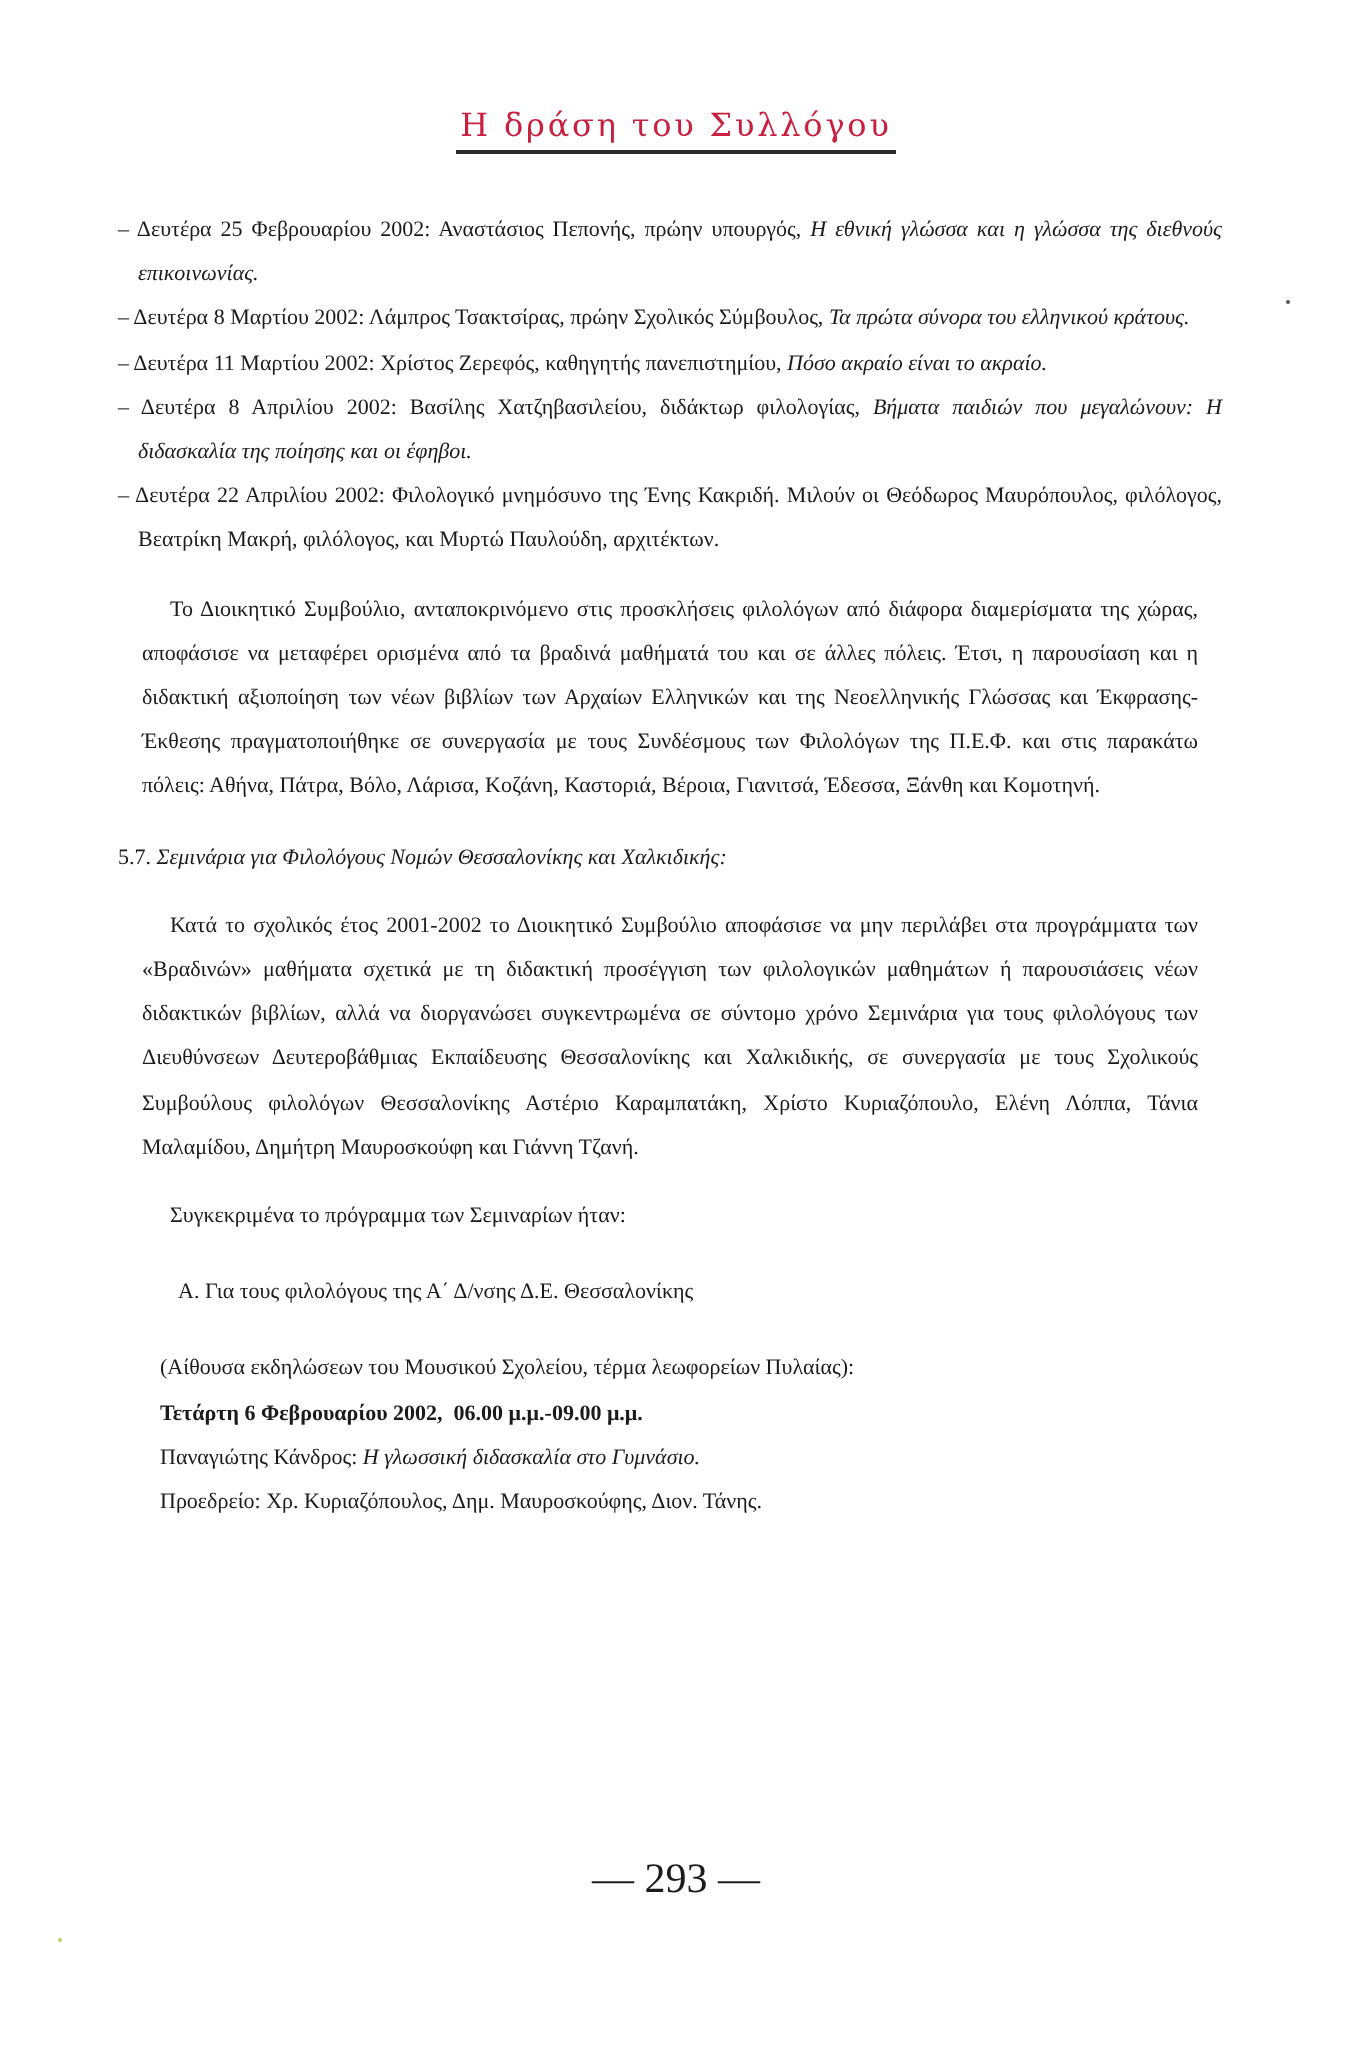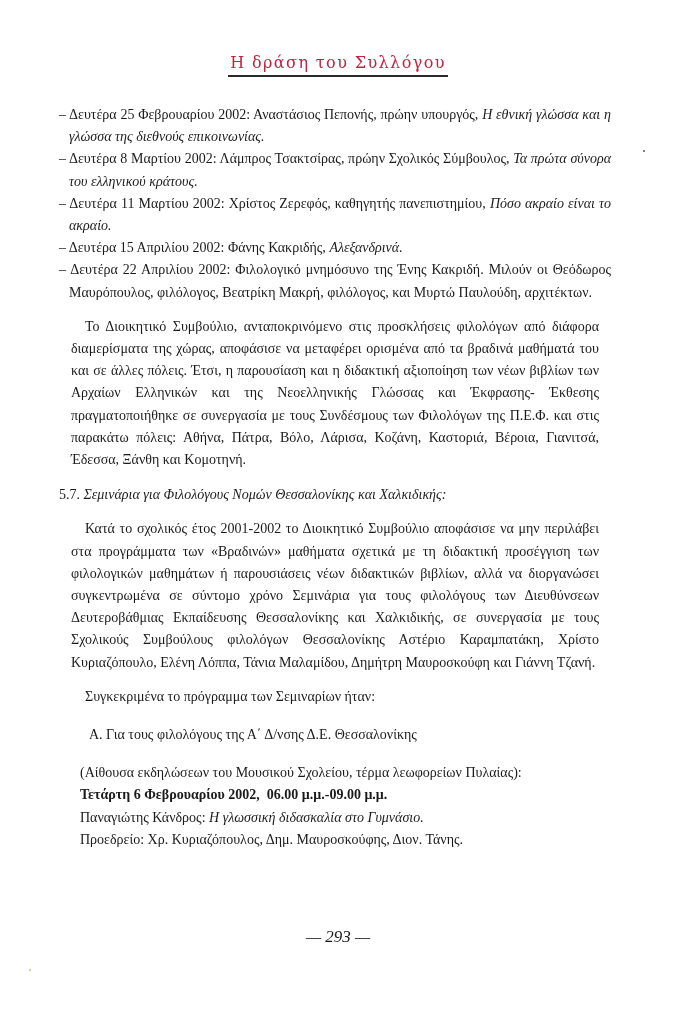--- a/index.html
+++ b/index.html
@@ -11,51 +11,51 @@
     .running-head {
       position: absolute; left: 0; right: 0; top: 40px; text-align: center;
     }
     .running-head span {
       display: inline-block; font-family: "DejaVu Serif", serif; font-size: 16px;
       letter-spacing: 1.4px; color: #c8203f; padding: 0 2px 1px 2px;
       border-bottom: 2px solid #2a2a2a; line-height: 22px;
     }
     .content {
       position: absolute; left: 59px; top: 92px; width: 552px;
-      font-size: 14px; line-height: 22.2px; text-align: justify;
+      font-size: 11px; line-height: 22.2px; text-align: justify;
     }
     .entry { padding-left: 10px; text-indent: -10px; margin: 0; }
     .para { margin: 12px; text-indent: 14px; }
     .para.noindent { text-indent: 0; }
     .section-head { margin: 13px 0 0 0; }
     .indent1 { padding-left: 14px; margin: 16px; }
     .indent2 { padding-left: 21px; margin: 0; }
     i { font-style: italic; }
     .page-number {
       position: absolute; left: 0; right: 0; top: 915px; text-align: center;
-      font-size: 17px; font-style: italic;
+      font-size: 21px; 
     }
     .speck { position: absolute; width: 2px; height: 2px; border-radius: 1px; }
   </style>
 </head>
 <body>
 
 <div class="page">
 
   <div class="running-head">
     <span>Η δράση του Συλλόγου</span>
   </div>
 
   <div class="content">
 
     <div>
       <p class="entry"><span>– Δευτέρα 25 Φεβρουαρίου 2002: Αναστάσιος Πεπονής, πρώην υπουργός, </span><i>Η εθνική γλώσσα και η γλώσσα της διεθνούς επικοινωνίας.</i><span></span></p>
       <p class="entry"><span>– Δευτέρα 8 Μαρτίου 2002: Λάμπρος Τσακτσίρας, πρώην Σχολικός Σύμβουλος, </span><i>Τα πρώτα σύνορα του ελληνικού κράτους.</i><span></span></p>
       <p class="entry"><span>– Δευτέρα 11 Μαρτίου 2002: Χρίστος Ζερεφός, καθηγητής πανεπιστημίου, </span><i>Πόσο ακραίο είναι το ακραίο.</i><span></span></p>
-      <p class="entry"><span>– Δευτέρα 15 Απριλίου 2002: Φάνης Κακριδής, </span><i>Αλεξανδρινά.</i><span></span></p>
+      <p class="entry"><span>– Δευτέρα 8 Απριλίου 2002: Βασίλης Χατζηβασιλείου, διδάκτωρ φιλολογίας, </span><i>Βήματα παιδιών που μεγαλώνουν: Η διδασκαλία της ποίησης και οι έφηβοι.</i><span></span></p>
       <p class="entry"><span>– Δευτέρα 22 Απριλίου 2002: Φιλολογικό μνημόσυνο της Ένης Κακριδή. Μιλούν οι Θεόδωρος Μαυρόπουλος, φιλόλογος, Βεατρίκη Μακρή, φιλόλογος, και Μυρτώ Παυλούδη, αρχιτέκτων.</span><i></i><span></span></p>
     </div>
 
     <p class="para">Το Διοικητικό Συμβούλιο, ανταποκρινόμενο στις προσκλήσεις φιλολόγων από διάφορα διαμερίσματα της χώρας, αποφάσισε να μεταφέρει ορισμένα από τα βραδινά μαθήματά του και σε άλλες πόλεις. Έτσι, η παρουσίαση και η διδακτική αξιοποίηση των νέων βιβλίων των Αρχαίων Ελληνικών και της Νεοελληνικής Γλώσσας και Έκφρασης- Έκθεσης πραγματοποιήθηκε σε συνεργασία με τους Συνδέσμους των Φιλολόγων της Π.Ε.Φ. και στις παρακάτω πόλεις: Αθήνα, Πάτρα, Βόλο, Λάρισα, Κοζάνη, Καστοριά, Βέροια, Γιανιτσά, Έδεσσα, Ξάνθη και Κομοτηνή.</p>
 
     <p class="para noindent section-head"><span>5.7.</span> <i>Σεμινάρια για Φιλολόγους Νομών Θεσσαλονίκης και Χαλκιδικής:</i></p>
 
     <p class="para">Κατά το σχολικός έτος 2001-2002 το Διοικητικό Συμβούλιο αποφάσισε να μην περιλάβει στα προγράμματα των «Βραδινών» μαθήματα σχετικά με τη διδακτική προσέγγιση των φιλολογικών μαθημάτων ή παρουσιάσεις νέων διδακτικών βιβλίων, αλλά να διοργανώσει συγκεντρωμένα σε σύντομο χρόνο Σεμινάρια για τους φιλολόγους των Διευθύνσεων Δευτεροβάθμιας Εκπαίδευσης Θεσσαλονίκης και Χαλκιδικής, σε συνεργασία με τους Σχολικούς Συμβούλους φιλολόγων Θεσσαλονίκης Αστέριο Καραμπατάκη, Χρίστο Κυριαζόπουλο, Ελένη Λόππα, Τάνια Μαλαμίδου, Δημήτρη Μαυροσκούφη και Γιάννη Τζανή.</p>
 
     <p class="para">Συγκεκριμένα το πρόγραμμα των Σεμιναρίων ήταν:</p>

